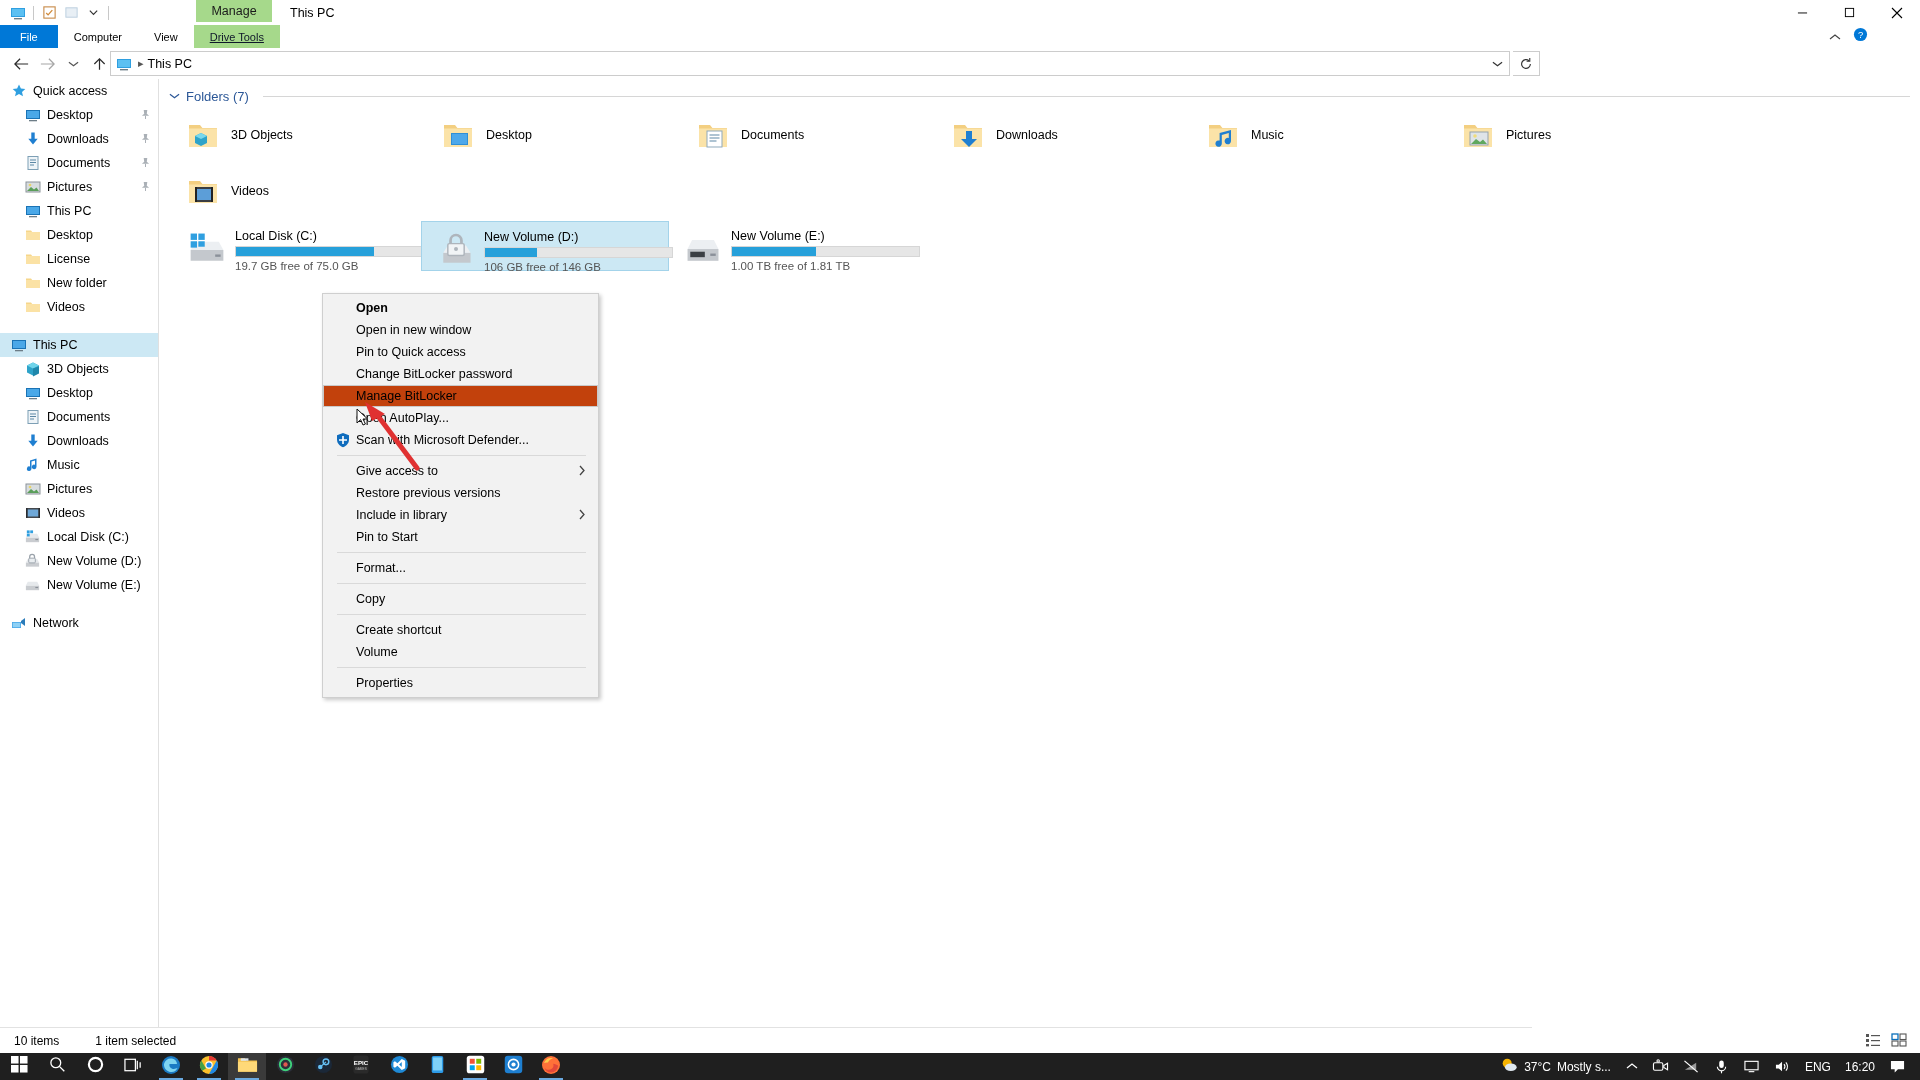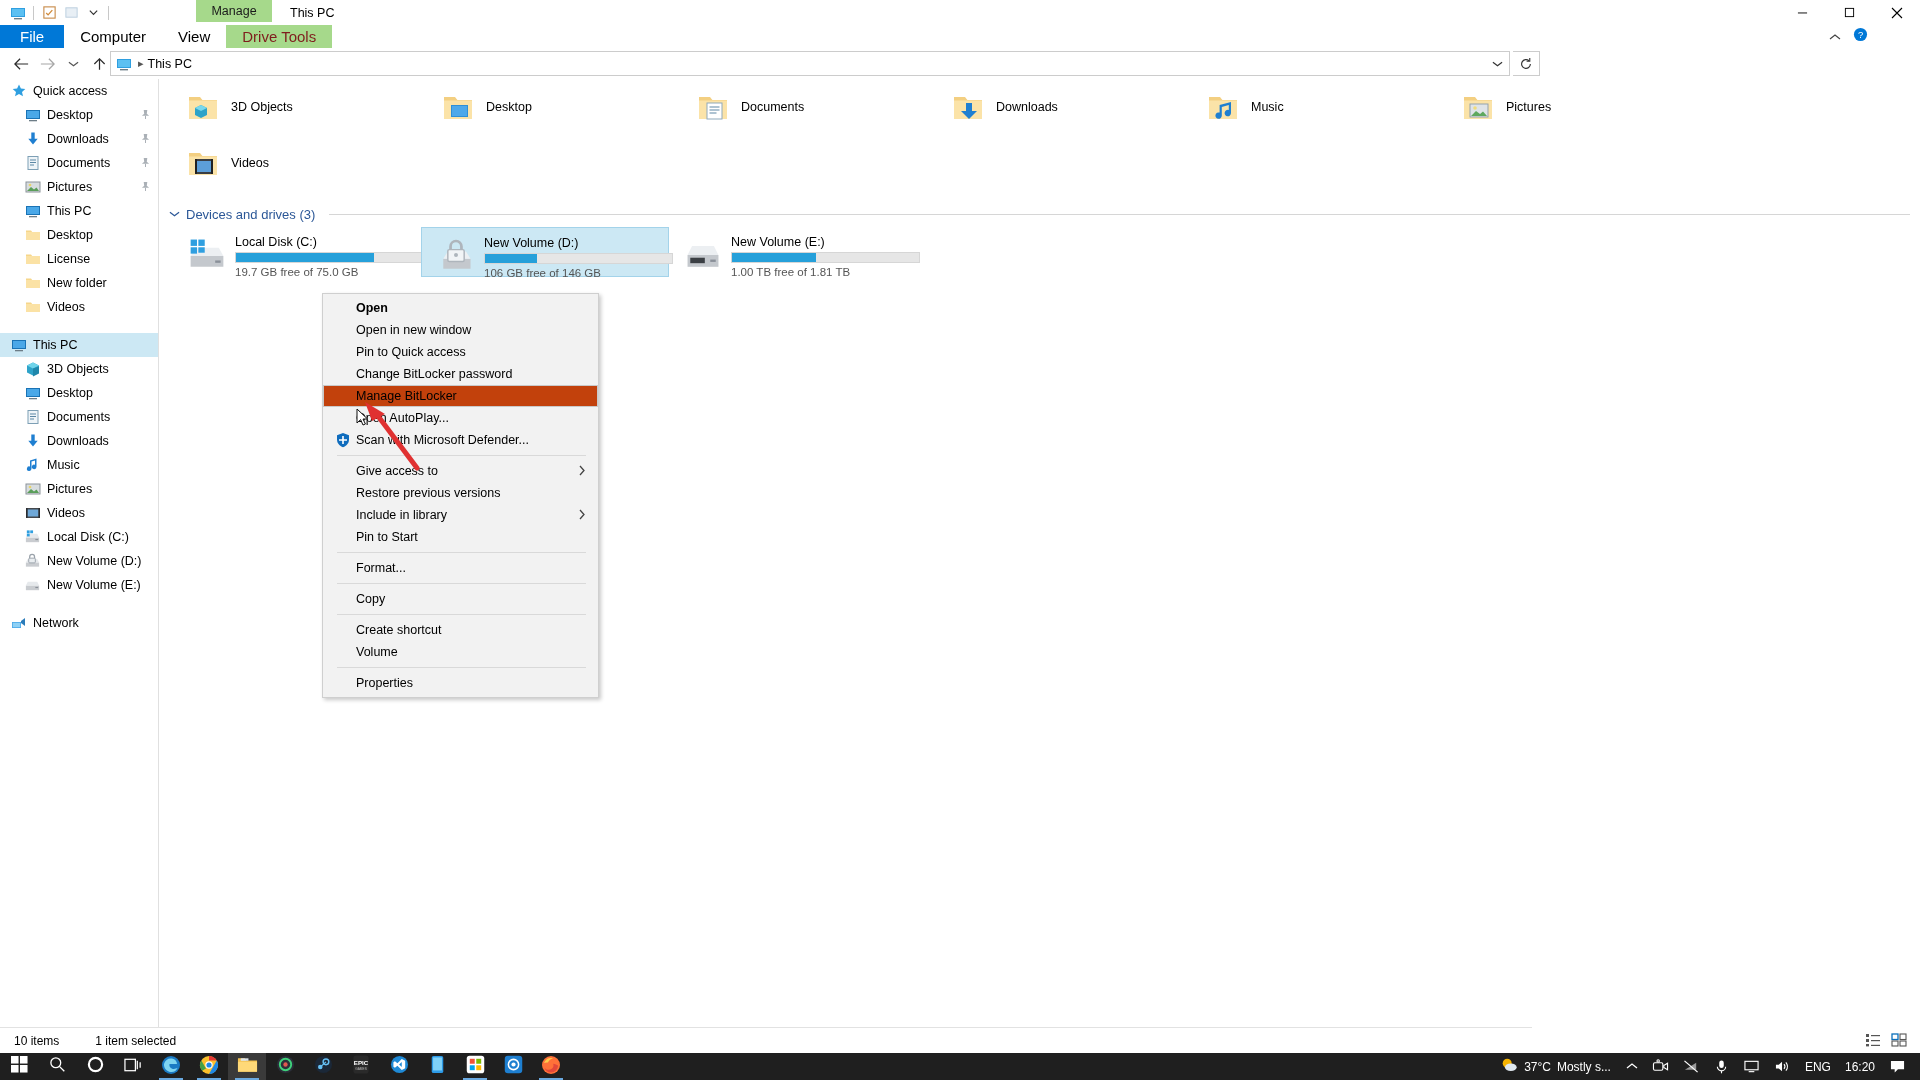--- a/index.html
+++ b/index.html
@@ -36,25 +36,25 @@
   .wbtn { width: 47px; height: 25px; display: flex; align-items: center; justify-content: center; }
   .wbtn svg { display: block; }
 
   
   .ribbon {
     position: absolute; top: 25px; left: 0; width: 1920px; height: 23px;
     background: #ffffff; display: flex; align-items: stretch;
     border-bottom: 1px solid #ffffff;
   }
   .rtab {
-    font-size: 15px; color: #000; padding: 0 16px;
+    font-size: 11px; color: #000; padding: 0 16px;
     display: flex; align-items: center; height: 23px;
   }
   .rtab.file { background: #0078d7; color: #fff; padding: 0 20px; }
-  .rtab.ctx { background: #a6d98b; color: #7f1d1d; padding: 4px 16px; }
+  .rtab.ctx { background: #a6d98b; color: #0f172a; padding: 4px 16px; text-decoration: underline; }
   .ribbon-expand {
     position: absolute; right: 52px; top: 25px; height: 23px;
     display: flex; align-items: center; gap: 12px;
   }
 
   
   .navrow {
     position: absolute; top: 48px; left: 0; width: 1920px; height: 31px;
     background: #fff; display: flex; align-items: center;
   }
@@ -553,20 +553,29 @@
             </svg>
           </span>
           <span class="lbl">Network</span>
         </div>
       </div>
   </div>
   <div class="splitter"></div>
 
   <div class="content">
 
+    <div class="grouphdr">
+      <span class="gchev">
+        <svg width="11" height="8" viewBox="0 0 12 8">
+            <path d="M1 2l5 4 5-4" stroke="#2b5797" stroke-width="1.3" fill="none"></path>
+          </svg>
+      </span>
+      <span class="gtitle">Folders (7)</span>
+      <span class="gline"></span>
+    </div>
 
     <div class="tilegrid" id="folder-grid">
         <div class="tile">
           <span class="ticon"><svg width="32" height="32" viewBox="0 0 32 32">
               <path d="M2 6h11l2.4 3H30v19H2z" fill="#f3cf81"></path>
               <path d="M2 9.5h28V28H2z" fill="#fbe3a8"></path>
               <path d="M14 14l6 3v7l-6 3-6-3v-7z" fill="#2ea3c9"></path>
               <path d="M14 14l6 3-6 3-6-3z" fill="#79d8ec"></path>
             </svg></span>
           <span>3D Objects</span>
@@ -621,29 +630,20 @@
               <path d="M2 9.5h28V28H2z" fill="#fbe3a8"></path>
               <rect x="8" y="12" width="18" height="15" fill="#3a3d42"></rect>
               <rect x="10" y="14" width="14" height="11" fill="#5c9ed8"></rect>
               <rect x="8" y="12" width="2" height="15" fill="#222"></rect>
               <rect x="24" y="12" width="2" height="15" fill="#222"></rect>
             </svg></span>
           <span>Videos</span>
         </div>
       </div>
 
-    <div class="grouphdr" style="margin-top:12px;">
-      <span class="gchev">
-        <svg width="11" height="8" viewBox="0 0 12 8">
-            <path d="M1 2l5 4 5-4" stroke="#2b5797" stroke-width="1.3" fill="none"></path>
-          </svg>
-      </span>
-      <span class="gtitle">Devices and drives (3)</span>
-      <span class="gline"></span>
-    </div>
 
     <div class="drivegrid" id="drive-grid">
         <div class="drive">
           <span class="dicon"><svg width="40" height="36" viewBox="0 0 44 38">
               <path d="M4 20h36v12H4z" fill="#c4c8cd"></path>
               <path d="M4 20l5-9h26l5 9z" fill="#eceff2"></path>
               <rect x="4" y="2" width="7" height="7" fill="#2f9fe0"></rect>
               <rect x="12.5" y="2" width="7" height="7" fill="#2f9fe0"></rect>
               <rect x="4" y="10.5" width="7" height="7" fill="#2f9fe0"></rect>
               <rect x="12.5" y="10.5" width="7" height="6" fill="#2f9fe0"></rect>

